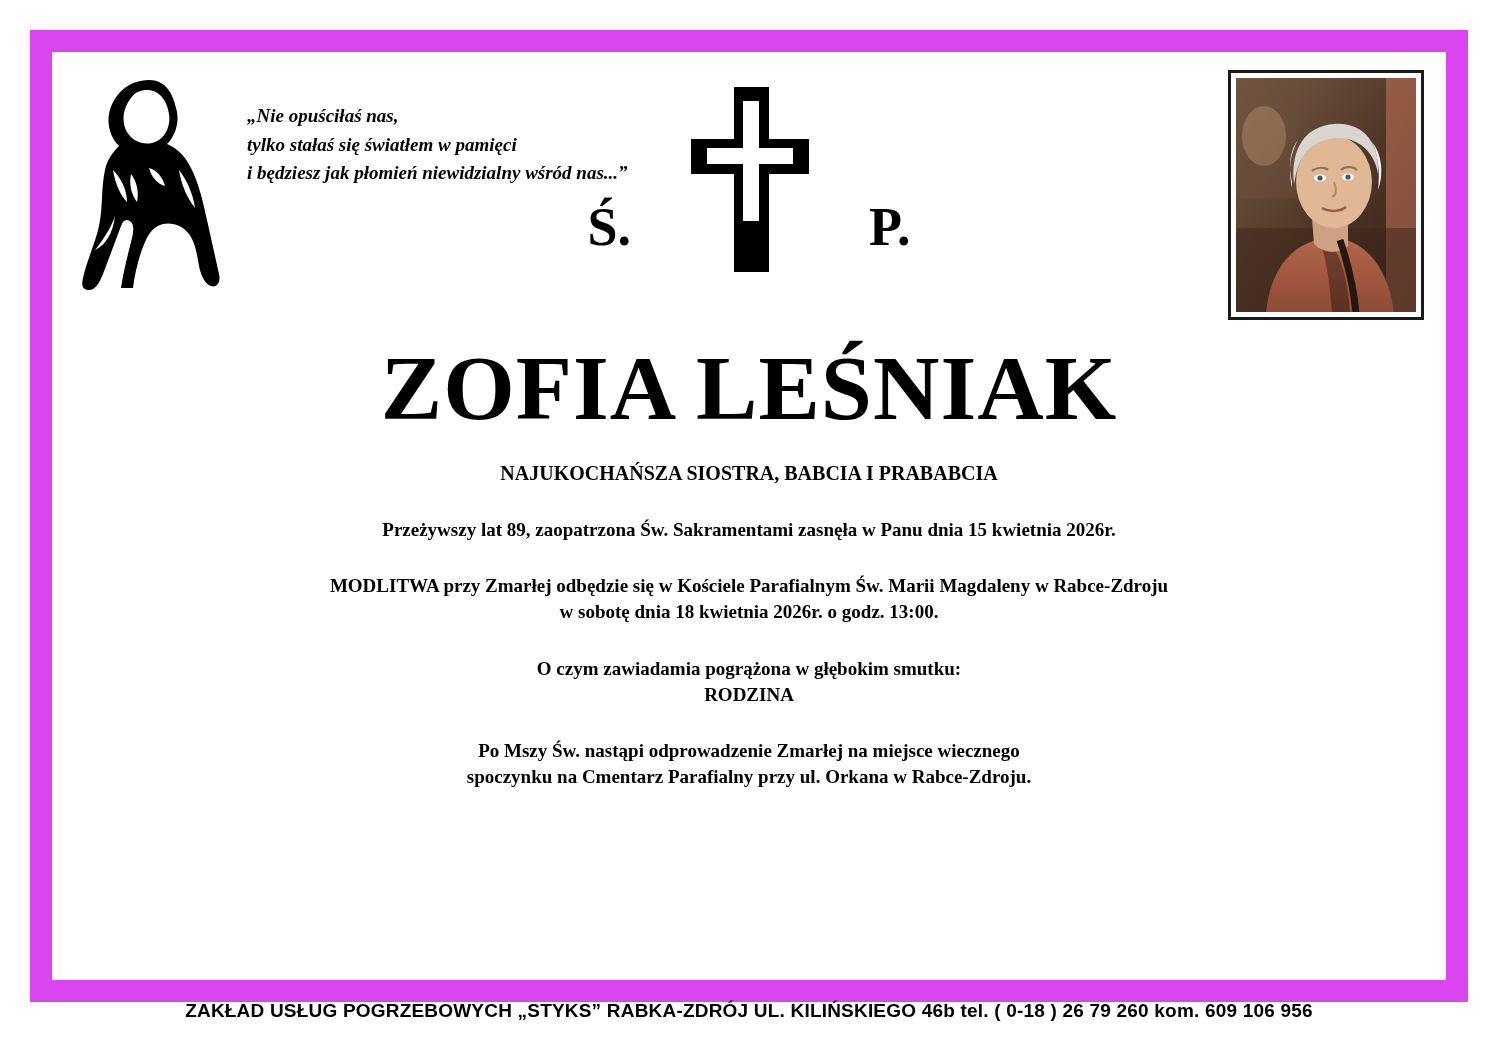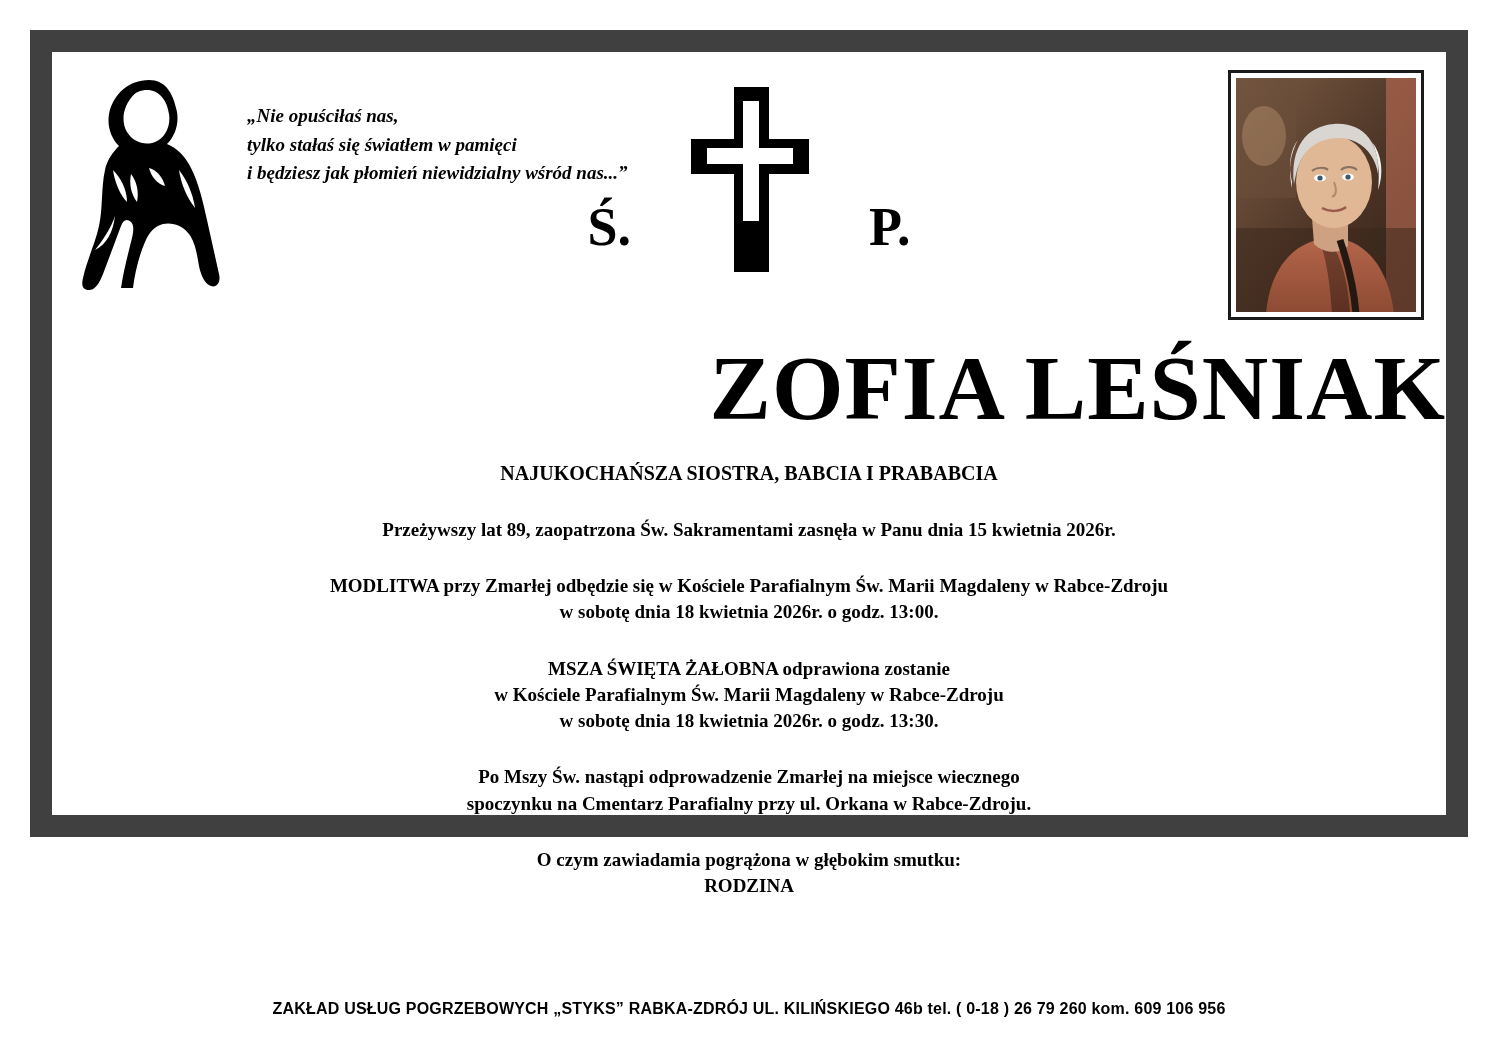--- a/index.html
+++ b/index.html
@@ -20,22 +20,22 @@
     height: 1051px;
     background: #ffffff;
     box-sizing: border-box;
   }
   
   .frame-outer {
     position: absolute;
     left: 30px;
     top: 30px;
     width: 1438px;
-    height: 807px;
-    background: #404040;
+    height: 972px;
+    background: #d946ef;
     box-sizing: border-box;
   }
   .frame-inner {
     position: absolute;
     left: 22px;
     top: 22px;
     right: 22px;
     bottom: 22px;
     background: #ffffff;
     box-sizing: border-box;
@@ -139,21 +139,21 @@
     overflow: hidden;
     background: #6a4a36;
   }
   .photo svg { display: block; }
   
   .name {
     position: absolute;
     left: 0;
     right: 0;
     top: 290px;
-    text-align: right;
+    text-align: center;
     font-size: 92px;
     font-weight: bold;
     letter-spacing: 1px;
     line-height: 1;
   }
   .relation {
     position: absolute;
     left: 0;
     right: 0;
     top: 410px;
@@ -176,21 +176,21 @@
     white-space: pre-line;
   }
   .para:last-child { margin-bottom: 0; }
   
   .footer {
     position: absolute;
     left: 0;
     right: 0;
     top: 1000px;
     text-align: center;
-    font-size: 16px;
+    font-size: 19px;
     font-weight: bold;
     font-family: "Liberation Sans", sans-serif;
     letter-spacing: 0.2px;
   }
 </style>
 </head>
 <body>
 
 <div class="page">
 
@@ -276,27 +276,24 @@
         </div>
 
         <div class="name">ZOFIA LEŚNIAK</div>
 
         <div class="relation">NAJUKOCHAŃSZA SIOSTRA, BABCIA I PRABABCIA</div>
 
         <div class="body-text">
           <p class="para">Przeżywszy lat 89, zaopatrzona Św. Sakramentami zasnęła w Panu dnia 15 kwietnia 2026r.</p>
           <p class="para">MODLITWA przy Zmarłej odbędzie się w Kościele Parafialnym Św. Marii Magdaleny w Rabce-Zdroju
 w sobotę dnia 18 kwietnia 2026r. o godz. 13:00.</p>
-          <p class="para">MSZA ŚWIĘTA ŻAŁOBNA odprawiona zostanie
-w Kościele Parafialnym Św. Marii Magdaleny w Rabce-Zdroju
-w sobotę dnia 18 kwietnia 2026r. o godz. 13:30.</p>
+          <p class="para">O czym zawiadamia pogrążona w głębokim smutku:
+RODZINA</p>
           <p class="para">Po Mszy Św. nastąpi odprowadzenie Zmarłej na miejsce wiecznego
 spoczynku na Cmentarz Parafialny przy ul. Orkana w Rabce-Zdroju.</p>
-          <p class="para">O czym zawiadamia pogrążona w głębokim smutku:
-RODZINA</p>
         </div>
 
       </div>
     </div>
   </div>
 
   <div class="footer">ZAKŁAD USŁUG POGRZEBOWYCH „STYKS” RABKA-ZDRÓJ  UL. KILIŃSKIEGO 46b tel. ( 0-18 ) 26 79 260 kom.  609 106 956</div>
 
 </div>
 

